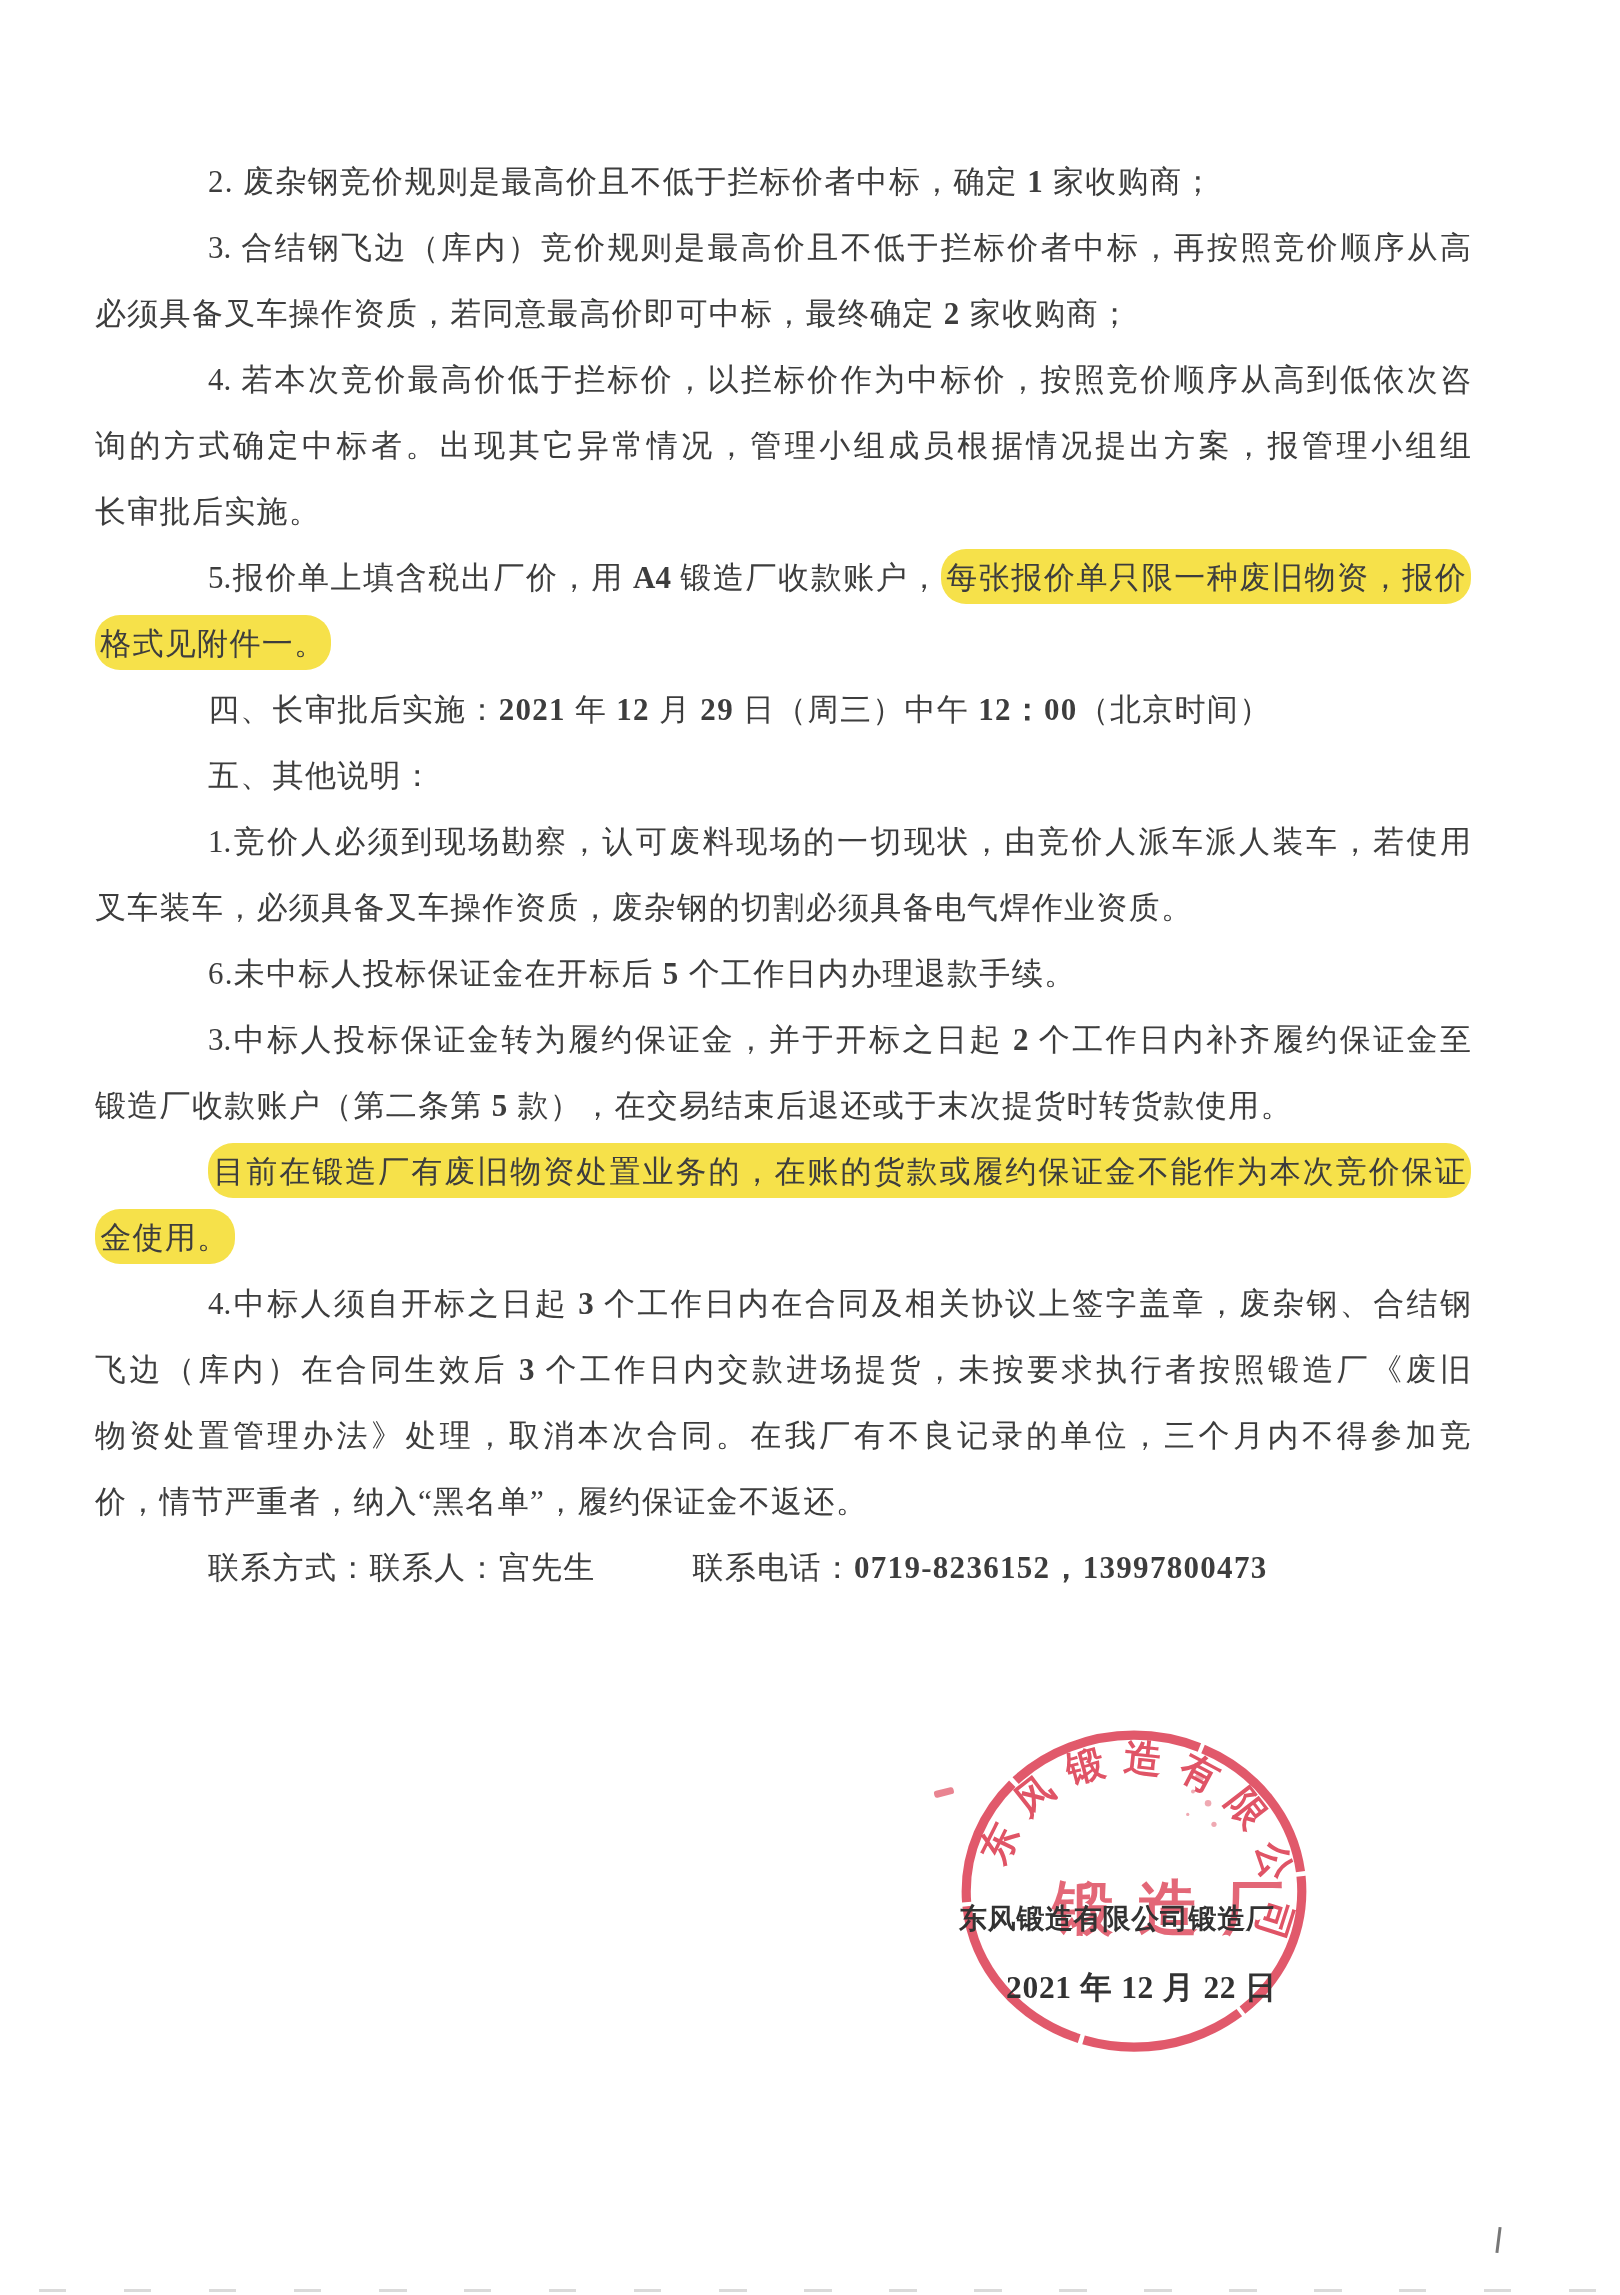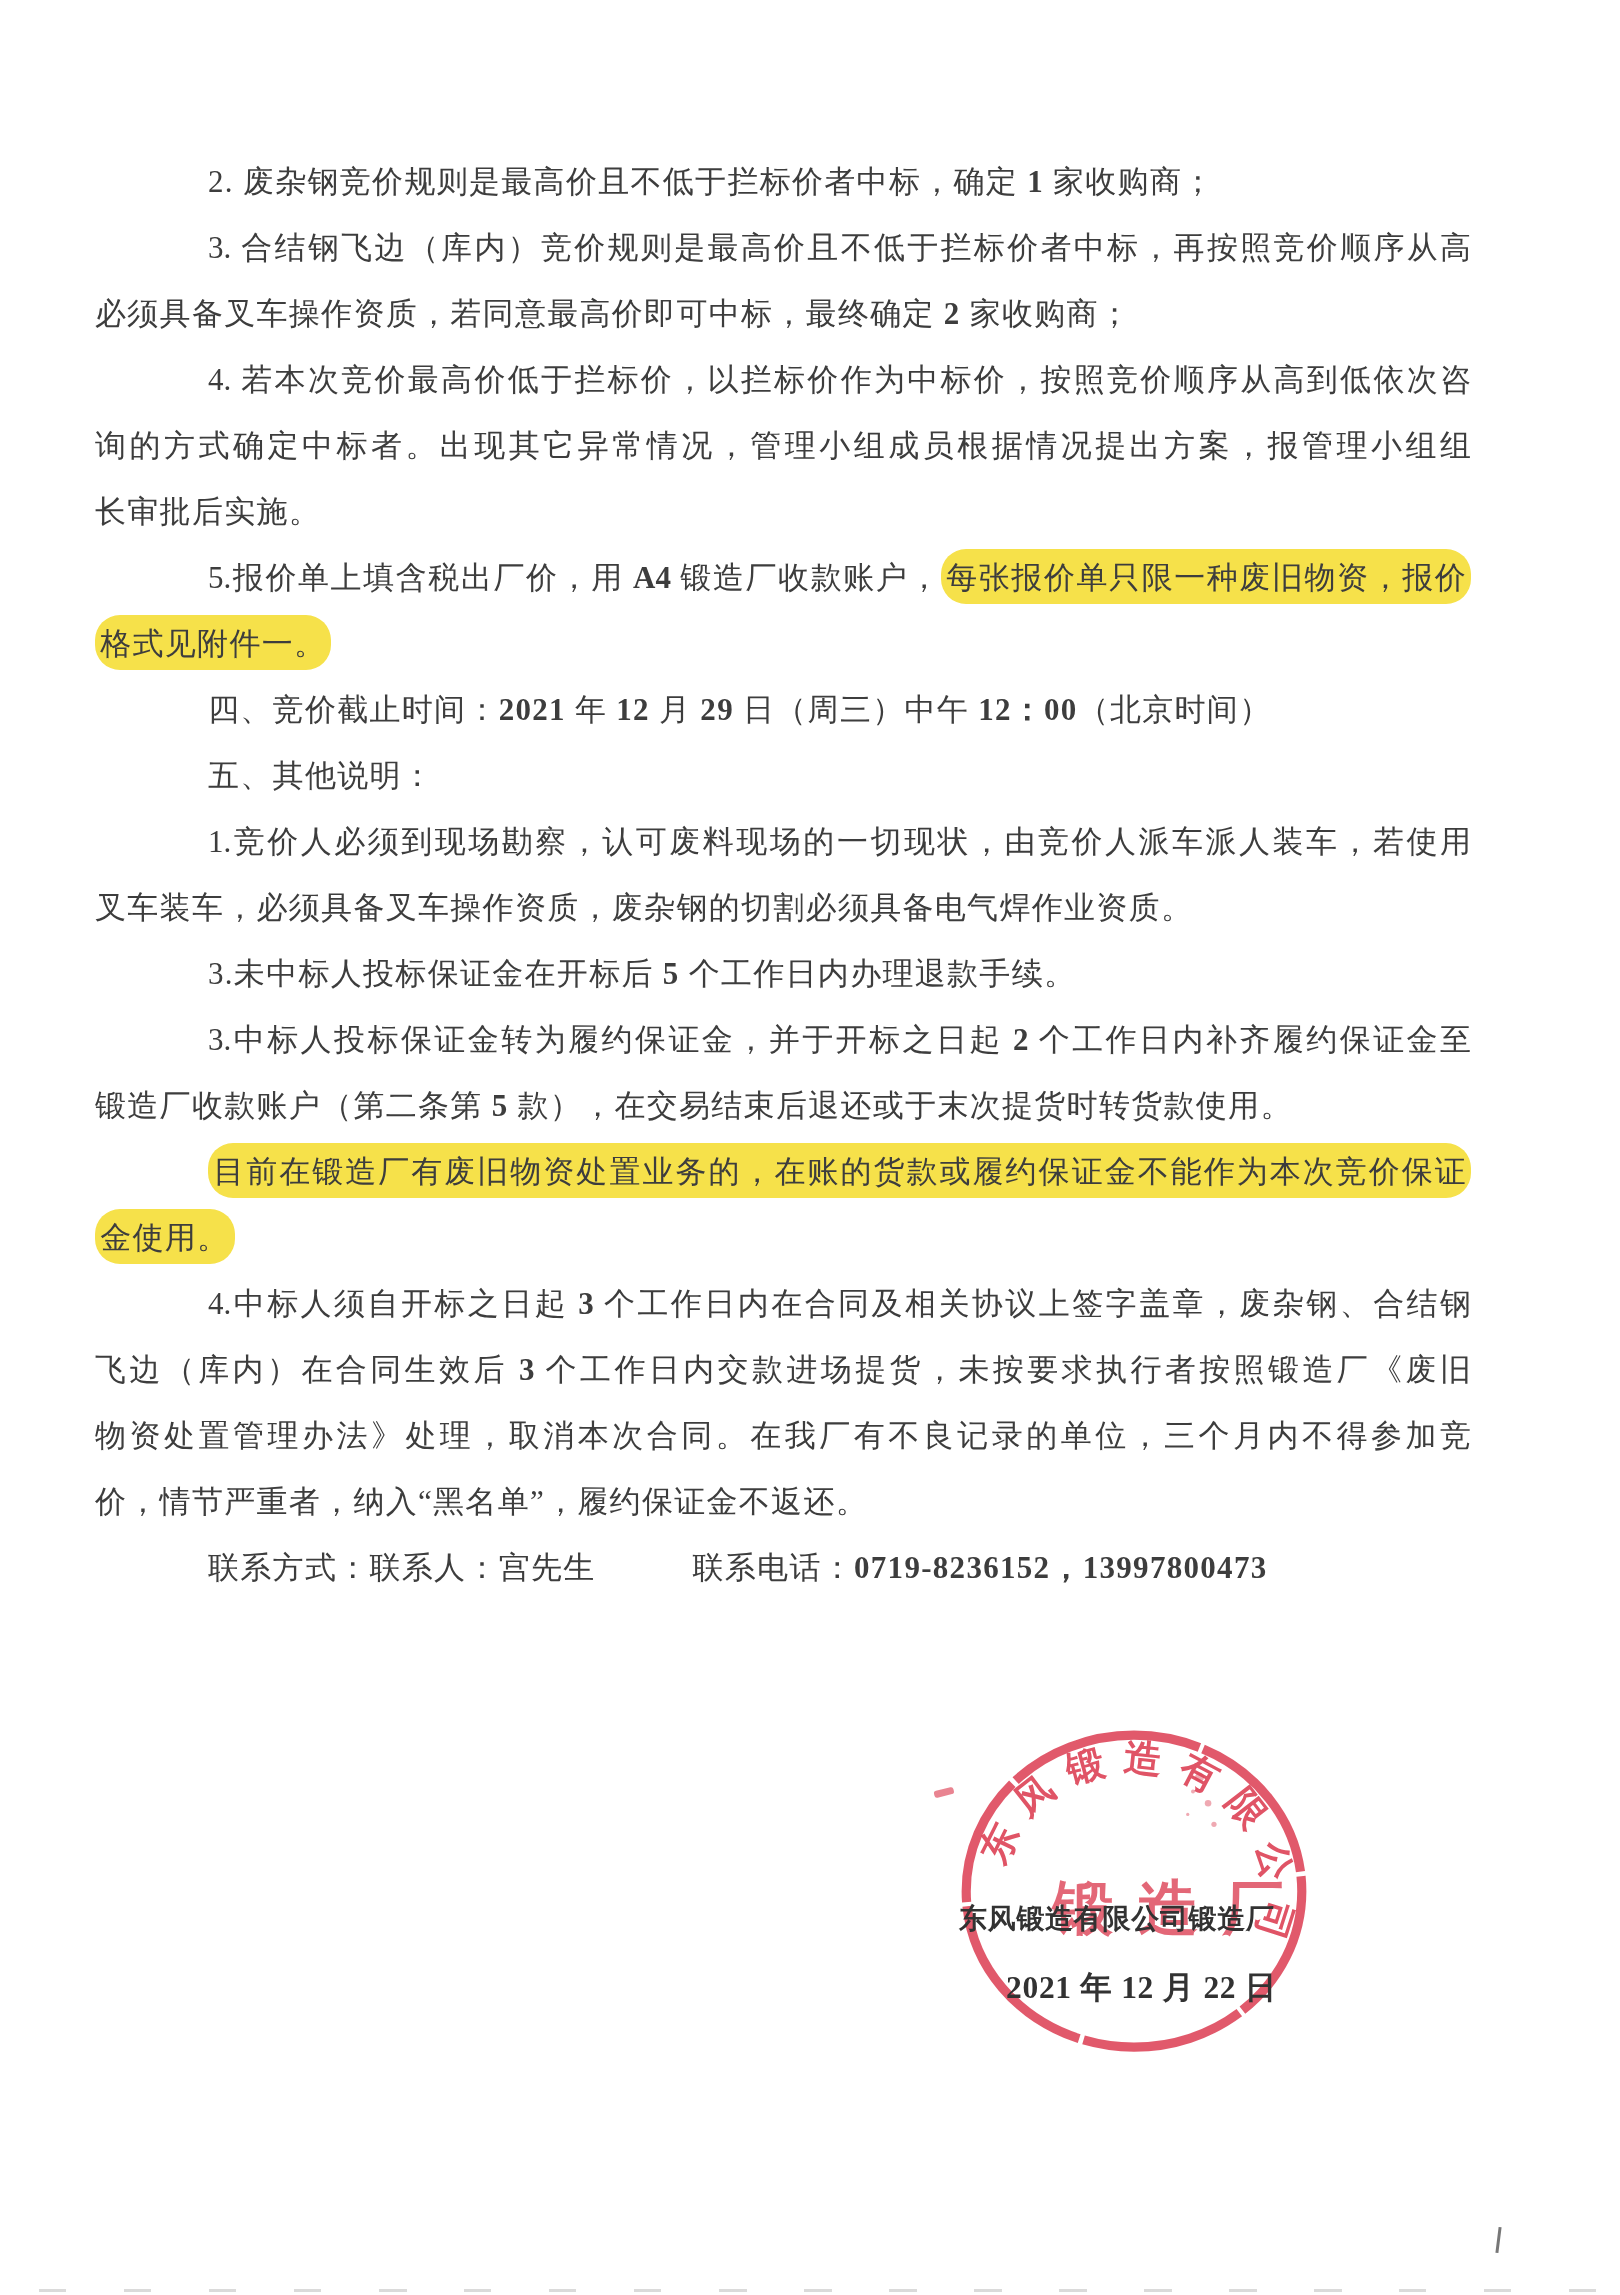--- a/index.html
+++ b/index.html
@@ -69,25 +69,25 @@
 
 <div id="doc">
     <div class="line in"><span>2. 废杂钢竞价规则是最高价且不低于拦标价者中标，确定 </span><span class="b">1</span><span> 家收购商；</span></div>
     <div class="line j in"><span>3. 合结钢飞边（库内）竞价规则是最高价且不低于拦标价者中标，再按照竞价顺序从高</span></div>
     <div class="line"><span>必须具备叉车操作资质，若同意最高价即可中标，最终确定 </span><span class="b">2</span><span> 家收购商；</span></div>
     <div class="line j in"><span>4. 若本次竞价最高价低于拦标价，以拦标价作为中标价，按照竞价顺序从高到低依次咨</span></div>
     <div class="line j"><span>询的方式确定中标者。出现其它异常情况，管理小组成员根据情况提出方案，报管理小组组</span></div>
     <div class="line"><span>长审批后实施。</span></div>
     <div class="line j in"><span>5.报价单上填含税出厂价，用 </span><span class="b">A4</span><span> 锻造厂收款账户，</span><mark>每张报价单只限一种废旧物资，报价</mark></div>
     <div class="line"><mark>格式见附件一。</mark></div>
-    <div class="line in"><span>四、竞价截止时间：</span><span class="b">2021</span><span> 年 </span><span class="b">12</span><span> 月 </span><span class="b">29</span><span> 日（周三）中午 </span><span class="b">12：00</span><span>（北京时间）</span></div>
+    <div class="line in"><span>四、长审批后实施：</span><span class="b">2021</span><span> 年 </span><span class="b">12</span><span> 月 </span><span class="b">29</span><span> 日（周三）中午 </span><span class="b">12：00</span><span>（北京时间）</span></div>
     <div class="line in"><span>五、其他说明：</span></div>
     <div class="line j in"><span>1.竞价人必须到现场勘察，认可废料现场的一切现状，由竞价人派车派人装车，若使用</span></div>
     <div class="line"><span>叉车装车，必须具备叉车操作资质，废杂钢的切割必须具备电气焊作业资质。</span></div>
-    <div class="line in"><span>3.未中标人投标保证金在开标后 </span><span class="b">5</span><span> 个工作日内办理退款手续。</span></div>
+    <div class="line in"><span>6.未中标人投标保证金在开标后 </span><span class="b">5</span><span> 个工作日内办理退款手续。</span></div>
     <div class="line j in"><span>3.中标人投标保证金转为履约保证金，并于开标之日起 </span><span class="b">2</span><span> 个工作日内补齐履约保证金至</span></div>
     <div class="line"><span>锻造厂收款账户（第二条第 </span><span class="b">5</span><span> 款），在交易结束后退还或于末次提货时转货款使用。</span></div>
     <div class="line j in"><mark>目前在锻造厂有废旧物资处置业务的，在账的货款或履约保证金不能作为本次竞价保证</mark></div>
     <div class="line"><mark>金使用。</mark></div>
     <div class="line j in"><span>4.中标人须自开标之日起 </span><span class="b">3</span><span> 个工作日内在合同及相关协议上签字盖章，废杂钢、合结钢</span></div>
     <div class="line j"><span>飞边（库内）在合同生效后 </span><span class="b">3</span><span> 个工作日内交款进场提货，未按要求执行者按照锻造厂《废旧</span></div>
     <div class="line j"><span>物资处置管理办法》处理，取消本次合同。在我厂有不良记录的单位，三个月内不得参加竞</span></div>
     <div class="line"><span>价，情节严重者，纳入“黑名单”，履约保证金不返还。</span></div>
     <div class="line in"><span>联系方式：联系人：宫先生　　　联系电话：</span><span class="b">0719-8236152，13997800473</span></div>
   </div>

